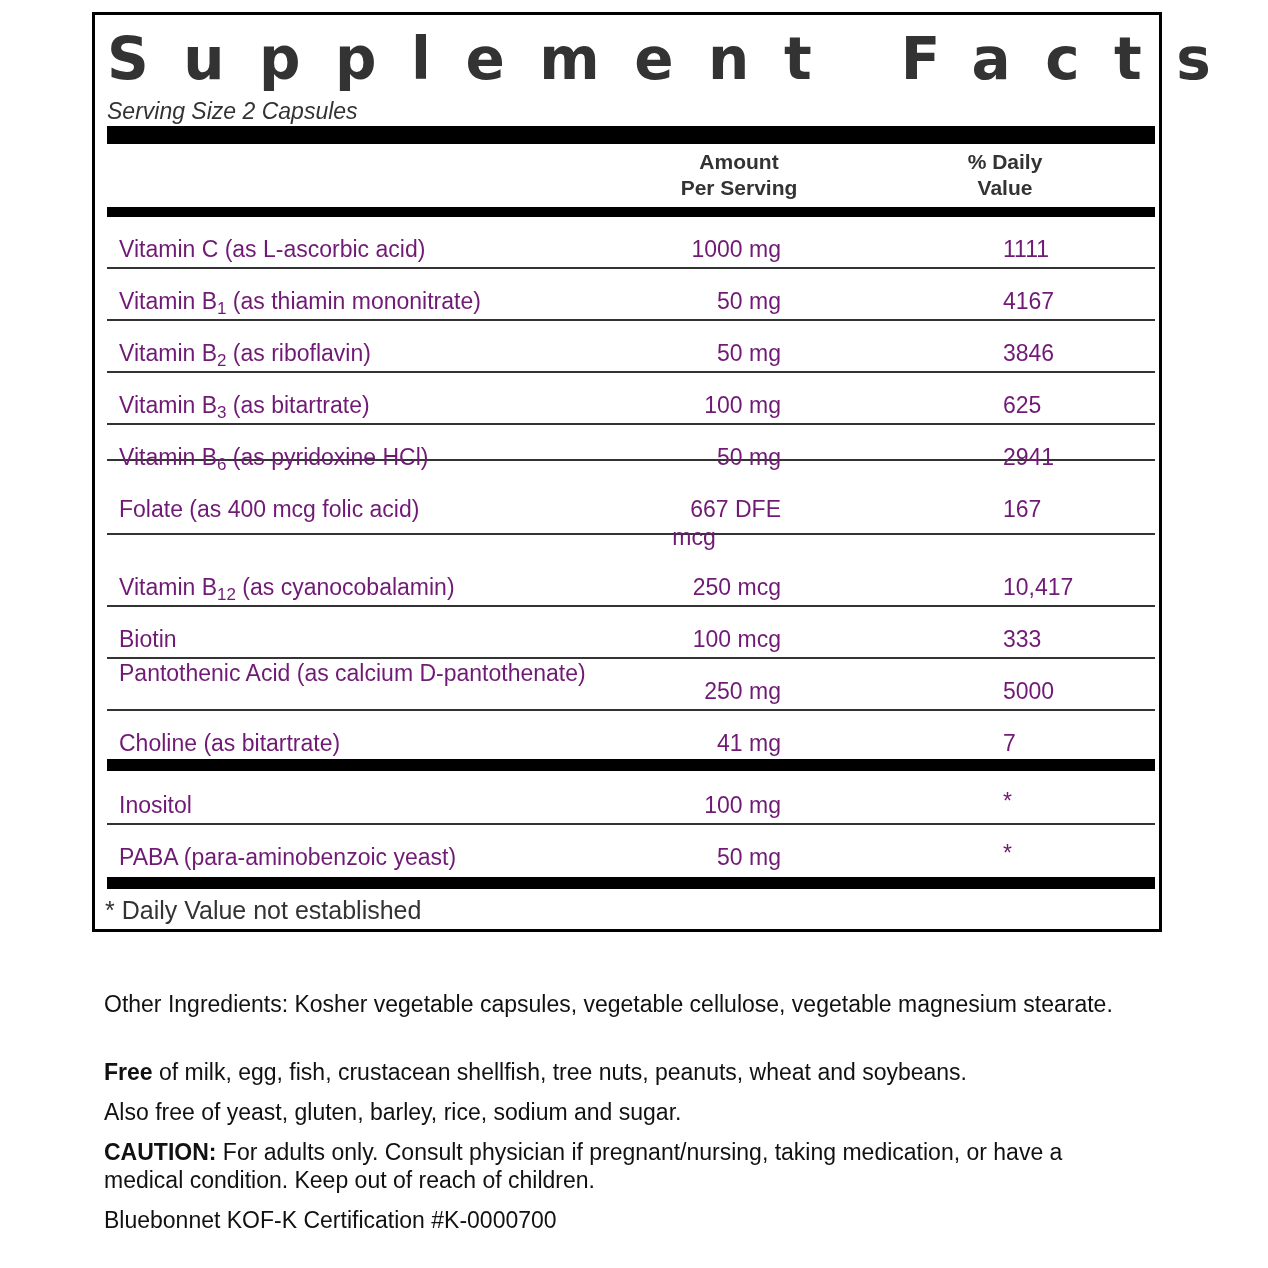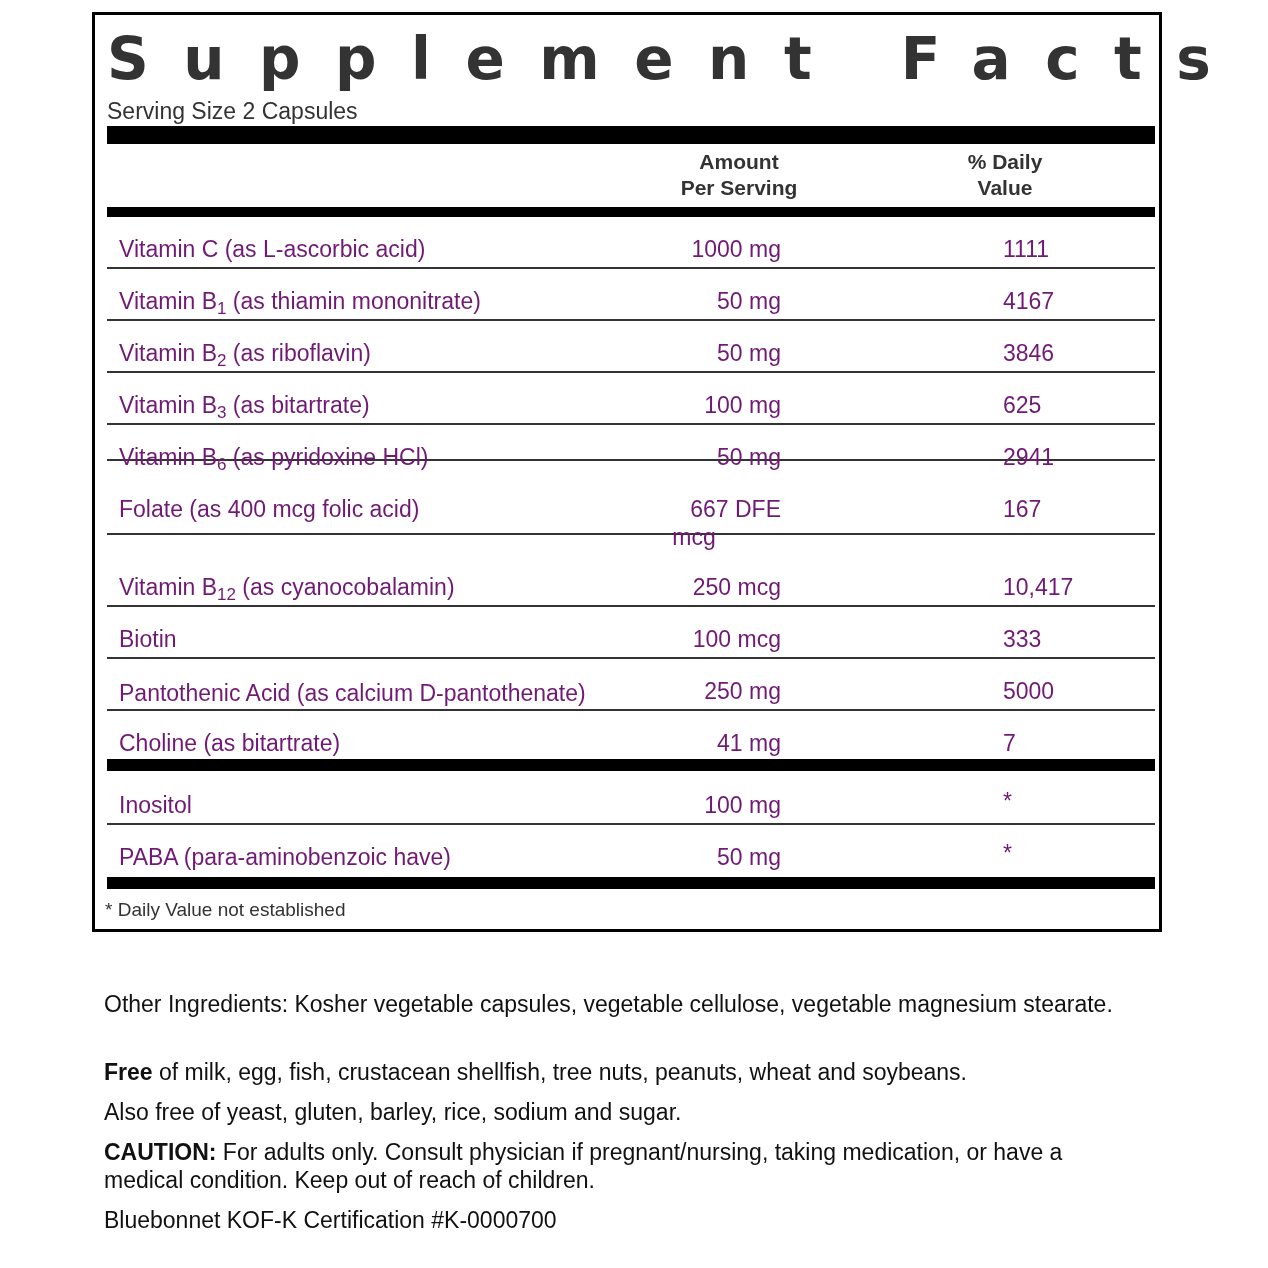--- a/index.html
+++ b/index.html
@@ -9,21 +9,21 @@
     position: absolute; left: 92px; top: 12px; width: 1070px; height: 920px;
     border: 3px solid #000; box-sizing: border-box;
   }
   .title {
     position: absolute; left: 12px; top: 12px; margin: 0;
     font-family: "DejaVu Sans", sans-serif; font-weight: bold;
     font-size: 58px; line-height: 64px; letter-spacing: 34.5px; color: #333333;
     white-space: nowrap;
   }
   .serving {
-    position: absolute; left: 12px; top: 82px; font-size: 23px; color: #333; line-height: 28px;
+    position: absolute; left: 12px; top: 82px; font-size: 23px; color: #333; line-height: 28px; font-style: italic;
   }
   .bar { position: absolute; left: 12px; width: 1048px; background: #000; }
   .bar.top { top: 111px; height: 18px; }
   .bar.header-bottom { top: 192px; height: 10px; }
   .bar.mid { top: 744px; height: 12px; }
   .bar.bottom { top: 862px; height: 12px; }
 
   .col-head {
     position: absolute; top: 134px; font-weight: bold; font-size: 21px; line-height: 26px;
     text-align: center; color: #333;
@@ -32,21 +32,21 @@
   .col-head.dv { left: 830px; width: 160px; }
 
   .row { position: absolute; left: 12px; width: 1048px; border-bottom: 2px solid #333; box-sizing: border-box; }
   .row.no-border { border-bottom: none; }
   .cell { position: absolute; font-size: 23px; line-height: 28px; color: #701a75; }
   .cell.name { left: 12px; }
   .cell.amt { left: 500px; width: 174px; text-align: right; }
   .cell.pct { left: 896px; }
   sub { font-size: 17px; vertical-align: -5px; line-height: 0; }
 
-  .footnote { position: absolute; left: 10px; top: 882px; font-size: 19px; color: #333; line-height: 26px; }
+  .footnote { position: absolute; left: 10px; top: 882px; font-size: 25px; color: #333; line-height: 26px; }
 
   .below { position: absolute; left: 104px; width: 1030px; font-size: 23px; line-height: 28px; color: #111; }
   .below b { font-weight: bold; }
 </style>
 </head>
 <body>
 
 <div class="label-box">
   <h1 class="title">Supplement Facts</h1>
   <div class="serving">Serving Size 2 Capsules</div>
@@ -97,39 +97,39 @@
     <span class="cell name" style="top:18px;"><span>Vitamin B</span><sub>12</sub><span> (as cyanocobalamin)</span></span>
     <span class="cell amt" style="top:18px;">250 mcg</span>
     <span class="cell pct" style="top:18px;">10,417</span>
   </div>
   <div class="row" style="top:592px;height:52px;">
     <span class="cell name" style="top:18px;">Biotin</span>
     <span class="cell amt" style="top:18px;">100 mcg</span>
     <span class="cell pct" style="top:18px;">333</span>
   </div>
   <div class="row" style="top:644px;height:52px;">
-    <span class="cell name" style="top:20px;text-align:right;">Pantothenic Acid (as calcium D-pantothenate)</span>
+    <span class="cell name" style="top:0;text-align:right;">Pantothenic Acid (as calcium D-pantothenate)</span>
     <span class="cell amt" style="top:18px;">250 mg</span>
     <span class="cell pct" style="top:18px;">5000</span>
   </div>
   <div class="row no-border" style="top:696px;height:36px;">
     <span class="cell name" style="top:18px;">Choline (as bitartrate)</span>
     <span class="cell amt" style="top:18px;">41 mg</span>
     <span class="cell pct" style="top:18px;">7</span>
   </div>
 
   <div class="bar mid"></div>
 
   <div class="row" style="top:756px;height:54px;">
     <span class="cell name" style="top:20px;">Inositol</span>
     <span class="cell amt" style="top:20px;">100 mg</span>
     <span class="cell pct" style="top:16px;">*</span>
   </div>
   <div class="row no-border" style="top:810px;height:52px;">
-    <span class="cell name" style="top:18px;">PABA (para-aminobenzoic have)</span>
+    <span class="cell name" style="top:18px;">PABA (para-aminobenzoic yeast)</span>
     <span class="cell amt" style="top:18px;">50 mg</span>
     <span class="cell pct" style="top:14px;">*</span>
   </div>
 
   <div class="bar bottom"></div>
   <div class="footnote">* Daily Value not established</div>
 </div>
 
 <div class="below" style="top:990px;">Other Ingredients: Kosher vegetable capsules, vegetable cellulose, vegetable magnesium stearate.</div>
 <div class="below" style="top:1058px;"><b>Free</b><span> of milk, egg, fish, crustacean shellfish, tree nuts, peanuts, wheat and soybeans.</span></div>

